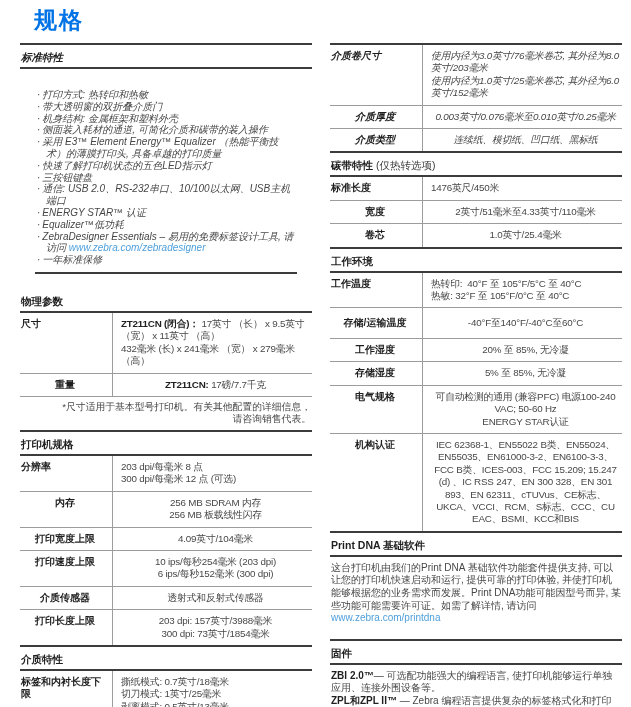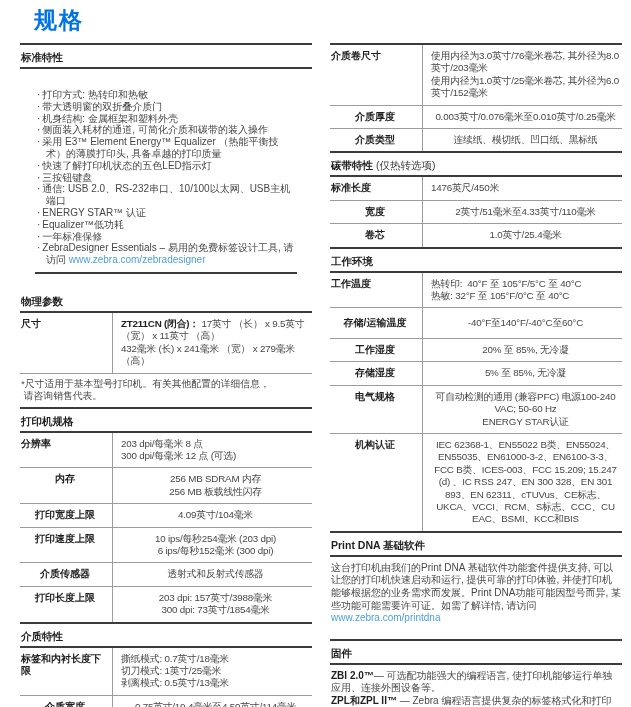--- a/index.html
+++ b/index.html
@@ -15,21 +15,21 @@
   .page { padding: 2px 9px 0 20px; }
   .page-title {
     margin: 3px 0 7px 14px;
     font-size: 23px;
     font-weight: bold;
     letter-spacing: 2px;
     color: var(--accent, #0073E6);
   }
   .cols { display: flex; gap: 18px; align-items: flex-start; }
   .col { width: 292px; flex: 0 0 292px; }
-  .sec:first-child { border-top: 2px solid #3c3c3c; }
+  .sec:first-child { border-top: 2px solid #3c3c3c; font-style: italic; }
 
   .sec-header {
     font-size: 10.5px;
     font-weight: bold;
     color: #1f1f1f;
     padding: 6px 1px 4px 1px;
     border-bottom: 2px solid #3c3c3c;
     line-height: 12px;
   }
   .h-suffix { font-weight: normal; color: #3a3a3a; }
@@ -73,20 +73,21 @@
   .spec-row.tall .spec-label, .spec-row.tall .spec-value { padding-top: 9px; padding-bottom: 8px; }
   .vline { white-space: pre-wrap; }
   .vb { color: #1f1f1f; }
   .footnote {
     border-top: 1px solid #9c9c9c;
     font-size: 9.8px;
     line-height: 12px;
     padding: 4px 1px 5px 1px;
     white-space: pre-wrap;
     color: #474747;
+    text-align: right;
   }
 
   .text-body {
     border-bottom: 2px solid #3c3c3c;
     padding: 5px 1px 14px 1px;
   }
   .para {
     margin: 0;
     font-size: 10px;
     line-height: 12.6px;
@@ -108,32 +109,38 @@
             <li class="feature-item"><span class="bullet">·</span><span class="fi-text">打印方式: 热转印和热敏</span></li>
             <li class="feature-item"><span class="bullet">·</span><span class="fi-text">带大透明窗的双折叠介质门</span></li>
             <li class="feature-item"><span class="bullet">·</span><span class="fi-text">机身结构: 金属框架和塑料外壳</span></li>
             <li class="feature-item"><span class="bullet">·</span><span class="fi-text">侧面装入耗材的通道, 可简化介质和碳带的装入操作</span></li>
             <li class="feature-item"><span class="bullet">·</span><span class="fi-text">采用 E3™ Element Energy™ Equalizer （热能平衡技术）的薄膜打印头, 具备卓越的打印质量</span></li>
             <li class="feature-item"><span class="bullet">·</span><span class="fi-text">快速了解打印机状态的五色LED指示灯</span></li>
             <li class="feature-item"><span class="bullet">·</span><span class="fi-text">三按钮键盘</span></li>
             <li class="feature-item"><span class="bullet">·</span><span class="fi-text">通信: USB 2.0、RS-232串口、10/100以太网、USB主机端口</span></li>
             <li class="feature-item"><span class="bullet">·</span><span class="fi-text">ENERGY STAR™ 认证</span></li>
             <li class="feature-item"><span class="bullet">·</span><span class="fi-text">Equalizer™低功耗</span></li>
+            <li class="feature-item"><span class="bullet">·</span><span class="fi-text">ZebraDesigner Essentials – 易用的免费标签设计工具, 请访问 </span><a class="link">www.zebra.com/zebradesigner</a></li>
             <li class="feature-item"><span class="bullet">·</span><span class="fi-text">一年标准保修</span></li>
-            <li class="feature-item"><span class="bullet">·</span><span class="fi-text">ZebraDesigner Essentials – 易用的免费标签设计工具, 请访问 </span><a class="link">www.zebra.com/zebradesigner</a></li>
           </ul>
         </section>
         <section class="sec">
           <div class="sec-header"><span class="h-main">物理参数</span></div>
           <div class="spec-table">
             <div class="spec-row">
     <div class="spec-label">尺寸</div>
     <div class="spec-value">
                 <div class="vline"><b class="vb">ZT211CN (闭合)： </b><span class="vt">17英寸 （长） x 9.5英寸 （宽） x 11英寸 （高）</span></div>
                 <div class="vline"><span class="vt">432毫米 (长) x 241毫米 （宽） x 279毫米 （高）</span></div>
+              </div>
+  </div>
+            <div class="spec-row">
+    <div class="spec-label">重量</div>
+    <div class="spec-value">
+                <div class="vline"><b class="vb">ZT211CN: </b><span class="vt">17磅/7.7千克</span></div>
               </div>
   </div>
             <div class="footnote">*尺寸适用于基本型号打印机。有关其他配置的详细信息，
  请咨询销售代表。</div>
           </div>
         </section>
         <section class="sec">
           <div class="sec-header"><span class="h-main">打印机规格</span></div>
           <div class="spec-table">
             <div class="spec-row">

